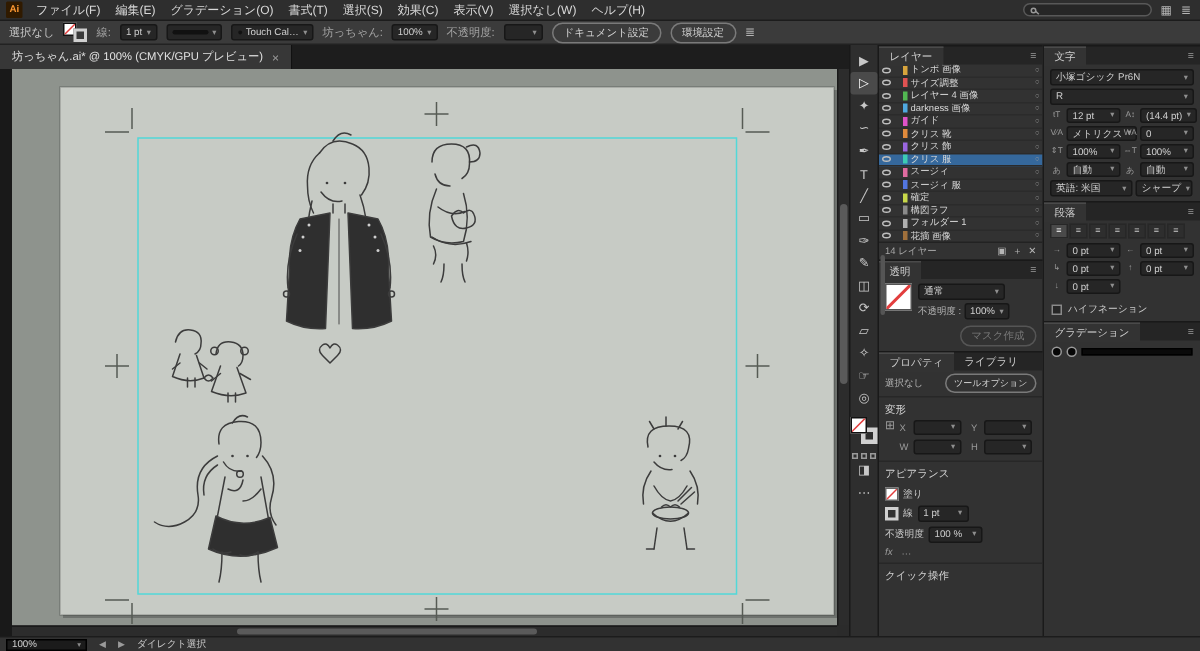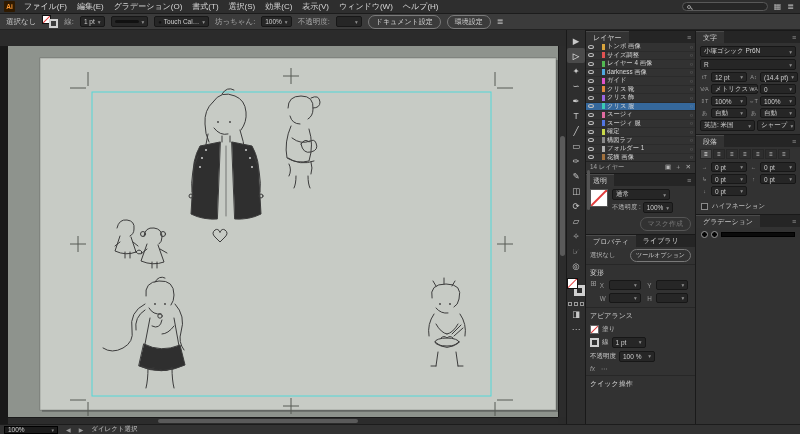--- a/index.html
+++ b/index.html
@@ -137,21 +137,21 @@
     <div class="ai-logo">Ai</div>
     <div style="display:flex">
 
     <span class="menu-item">ファイル(F)</span>
         <span class="menu-item">編集(E)</span>
         <span class="menu-item">グラデーション(O)</span>
         <span class="menu-item">書式(T)</span>
         <span class="menu-item">選択(S)</span>
         <span class="menu-item">効果(C)</span>
         <span class="menu-item">表示(V)</span>
-        <span class="menu-item">ウィンドウ(W)</span>
+        <span class="menu-item">選択なし(W)</span>
         <span class="menu-item">ヘルプ(H)</span>
       </div>
     <div class="mb-right">
       <span class="searchbox">
           <span class="mag"></span>
         </span>
       <span class="mb-icon">▦</span>
       <span class="mb-icon">≣</span>
     </div>
   </div>
@@ -176,20 +176,26 @@
       </span>
     <span class="cb-label dim">不透明度:</span>
     <span class="sel" style="width:26px">
         <span>&nbsp;</span>
       </span>
     <span class="cb-btn">ドキュメント設定</span>
     <span class="cb-btn">環境設定</span>
     <span class="mb-icon">≣</span>
   </div>
 
+  <div id="tabbar">
+    <div class="doctab">
+      <span>坊っちゃん.ai* @ 100% (CMYK/GPU プレビュー)</span>
+      <span class="closex">×</span>
+    </div>
+  </div>
 
   <div id="leftstrip"></div>
   <div id="canvas">
     <svg width="550" height="371" viewBox="0 0 550 371">
       <rect x="34" y="14" width="516" height="352" fill="rgba(0,0,0,0.22)"></rect>
       <rect x="32" y="12" width="516" height="352" style="fill:var(--artboard)" stroke="rgba(0,0,0,0.2)"></rect>
 
       <g stroke="#565b54" stroke-width="1">
         <path d="M62,42 h16 M80,26 v14"></path>
         <path d="M489,42 h16 M487,26 v14"></path>

